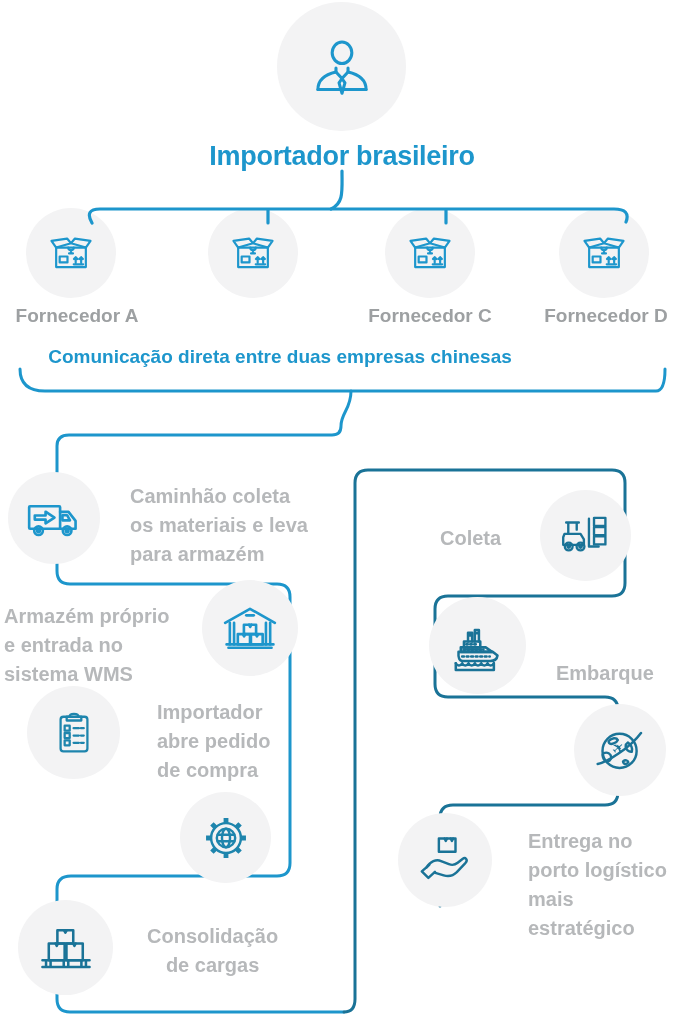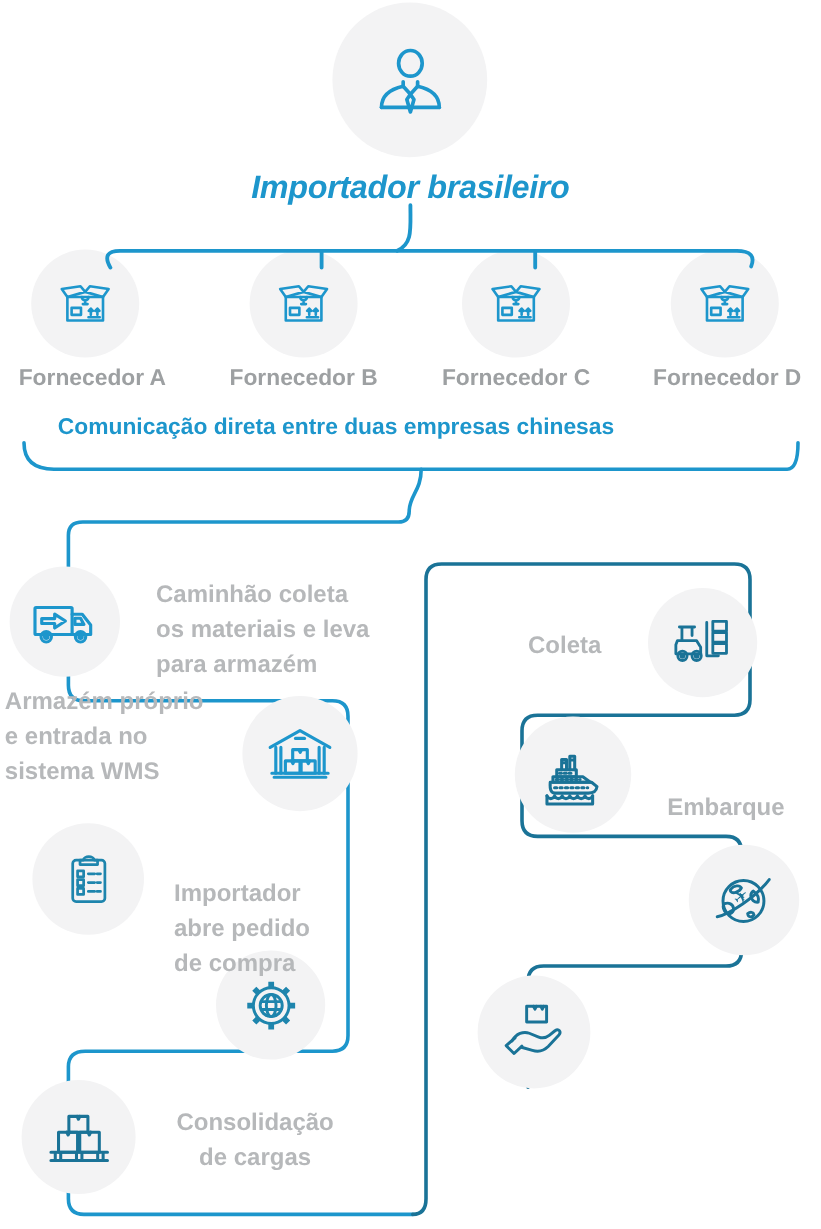--- a/index.html
+++ b/index.html
@@ -9,21 +9,21 @@
   svg.lines path{fill:none;stroke-linecap:round;stroke-linejoin:round;}
   .tree-layer{z-index:3;}
   .flow-layer{z-index:0;}
   .circle{position:absolute;border-radius:50%;background:var(--circle-bg,#f3f3f4);
           display:flex;align-items:center;justify-content:center;z-index:1;}
   .circle svg{fill:none;stroke:currentColor;stroke-width:2.8;stroke-linecap:round;stroke-linejoin:round;}
   .ic-blue{color:var(--accent-blue,#1d96cc);}
   .ic-mid{color:var(--icon-mid-blue,#1e85ad);}
   .ic-teal{color:var(--flow-teal,#1a7397);}
   .title{position:absolute;left:0;top:141px;width:684px;text-align:center;z-index:4;
-         font-size:27px;font-weight:800;letter-spacing:-.3px;color:var(--accent-blue,#1d96cc);font-style:italic;}
+         font-size:27px;font-weight:800;letter-spacing:-.3px;color:var(--accent-blue,#1d96cc);}
   .supplier-label{position:absolute;top:305px;width:160px;text-align:center;z-index:4;
          font-size:19px;font-weight:800;color:var(--supplier-text-gray,#9da0a2);}
   .note{position:absolute;left:0;top:346px;width:560px;text-align:center;z-index:4;
          font-size:19px;font-weight:800;color:var(--accent-blue,#1d96cc);}
   .lbl{position:absolute;z-index:4;font-size:20px;font-weight:800;line-height:1.45;
        color:var(--label-text-gray,#b6b8ba);white-space:pre-line;}
 </style>
 </head>
 <body>
 
@@ -83,21 +83,20 @@
     <svg width="50" height="50" viewBox="0 0 64 64">
       <rect x="13" y="25" width="38" height="25"></rect>
       <path d="M13,25 L7,16.5 L27,13.5 L32,19.5 Z M51,25 L57,16.5 L37,13.5 L32,19.5 Z"></path>
       <path d="M28.5,25 c0,4.5 7,4.5 7,0 M32,29.5 v3 M29.5,32.5 h5"></path>
       <rect x="17.5" y="36.5" width="10" height="7.5"></rect>
       <path d="M38,44 V37.5 M35.8,39.7 L38,37.3 L40.2,39.7 M45,44 V37.5 M42.8,39.7 L45,37.3 L47.2,39.7 M35.5,46.5 H47.5"></path>
     </svg>
   </div>
 
   <div class="supplier-label" style="left:-3px;">Fornecedor A</div>
-  <div class="supplier-label" style="left:173px;">Fornecedor B</div>
   <div class="supplier-label" style="left:350px;text-align:center;">Fornecedor C</div>
   <div class="supplier-label" style="left:526px;">Fornecedor D</div>
 
   <div class="note">Comunicação direta entre duas empresas chinesas</div>
 
   <div class="circle ic-blue" style="left:8px;top:472px;width:92px;height:92px;">
     <svg width="60" height="60" viewBox="0 0 64 64">
       <rect x="5.5" y="19.5" width="33" height="24" rx="1"></rect>
       <path d="M11.5,29.3 h11.5 v-4 l9.5,6.2 -9.5,6.2 v-4 h-11.5 z"></path>
       <path d="M38.5,25.5 h9 l7.5,9.5 v8.5 h-16.5"></path>
@@ -117,37 +116,37 @@
       <path d="M5.5,26.5 L32,11.5 L58.5,26.5"></path>
       <path d="M28,18.5 h8"></path>
       <path d="M10.5,26.5 V49.5 M15,26.5 V49.5 M49,26.5 V49.5 M53.5,26.5 V49.5"></path>
       <path d="M7,49.5 H57 M9,53 H55"></path>
       <rect x="25.5" y="28.5" width="13" height="10"></rect>
       <rect x="19" y="38.5" width="13" height="11"></rect>
       <rect x="33" y="38.5" width="12.5" height="11"></rect>
       <path d="M31,28.5 l1.2,2.4 1.2,-2.4 M24.5,38.5 l1.2,2.4 1.2,-2.4 M38.2,38.5 l1.2,2.4 1.2,-2.4"></path>
     </svg>
   </div>
-  <div class="lbl" style="left:4px;top:571px;">Armazém próprio
+  <div class="lbl" style="left:4px;top:602px;">Armazém próprio
 e entrada no
 sistema WMS</div>
 
   <div class="circle ic-mid" style="left:27px;top:686px;width:93px;height:93px;">
     <svg width="52" height="52" viewBox="0 0 64 64">
       <rect x="15.5" y="12" width="33" height="42.5" rx="3.5"></rect>
       <path d="M26.5,12 c0,-4.6 11,-4.6 11,0 l3.5,0 v4.6 h-18 v-4.6 z"></path>
       <rect x="20.5" y="23" width="6.2" height="6.2"></rect>
       <path d="M31.5,26.1 h6.5 M40.5,26.1 h3.5"></path>
       <rect x="20.5" y="32" width="6.2" height="6.2"></rect>
       <path d="M31.5,35.1 h6.5 M40.5,35.1 h3.5"></path>
       <rect x="20.5" y="41" width="6.2" height="6.2"></rect>
       <path d="M31.5,44.1 h6.5 M40.5,44.1 h3.5"></path>
     </svg>
   </div>
-  <div class="lbl" style="left:145px;top:698px;margin-top:33px;">Importador
+  <div class="lbl" style="left:157px;top:698px;">Importador
 abre pedido
 de compra</div>
 
   <div class="circle ic-mid" style="left:180px;top:792px;width:91px;height:91px;">
     <svg width="56" height="56" viewBox="0 0 64 64">
       <circle cx="32" cy="32" r="17"></circle>
       <path stroke-width="5.5" stroke-linecap="butt" d="M49.2,32 H54.8 M32,49.2 V54.8 M14.8,32 H9.2 M32,14.8 V9.2 M44.2,44.2 L48.1,48.1 M19.8,44.2 L15.9,48.1 M19.8,19.8 L15.9,15.9 M44.2,19.8 L48.1,15.9"></path>
       <circle cx="32" cy="32" r="10.5"></circle>
       <ellipse cx="32" cy="32" rx="4.6" ry="10.5"></ellipse>
       <path d="M22.8,28.2 H41.2 M22.8,35.8 H41.2"></path>
@@ -210,14 +209,17 @@
   </div>
 
   <div class="circle ic-teal" style="left:398px;top:813px;width:94px;height:94px;">
     <svg width="56" height="56" viewBox="0 0 64 64">
       <rect x="25" y="7.5" width="19" height="15"></rect>
       <path d="M31.5,7.5 l1.4,2.8 1.4,-2.8 M38.5,7.5 l1.4,2.8 1.4,-2.8"></path>
       <path d="M11,40.5 C15,33.5 22,31 27.5,33.2 L36.5,36.8 C40,38.2 43.5,37.6 46.5,35.2 L52,30.8 C55.5,28.2 58.5,31.8 55.5,35.2 L45.5,45.8 C41.5,49.8 35.5,51 30.5,49.5 L20,46.5"></path>
       <path d="M14,37.5 L5.5,45 L13,52.5 L20.5,45.5"></path>
     </svg>
   </div>
+  <div class="lbl" style="left:528px;top:827px;">Entrega no
+porto logístico
+mais estratégico</div>
 
 </div>
 
 </body></html>

